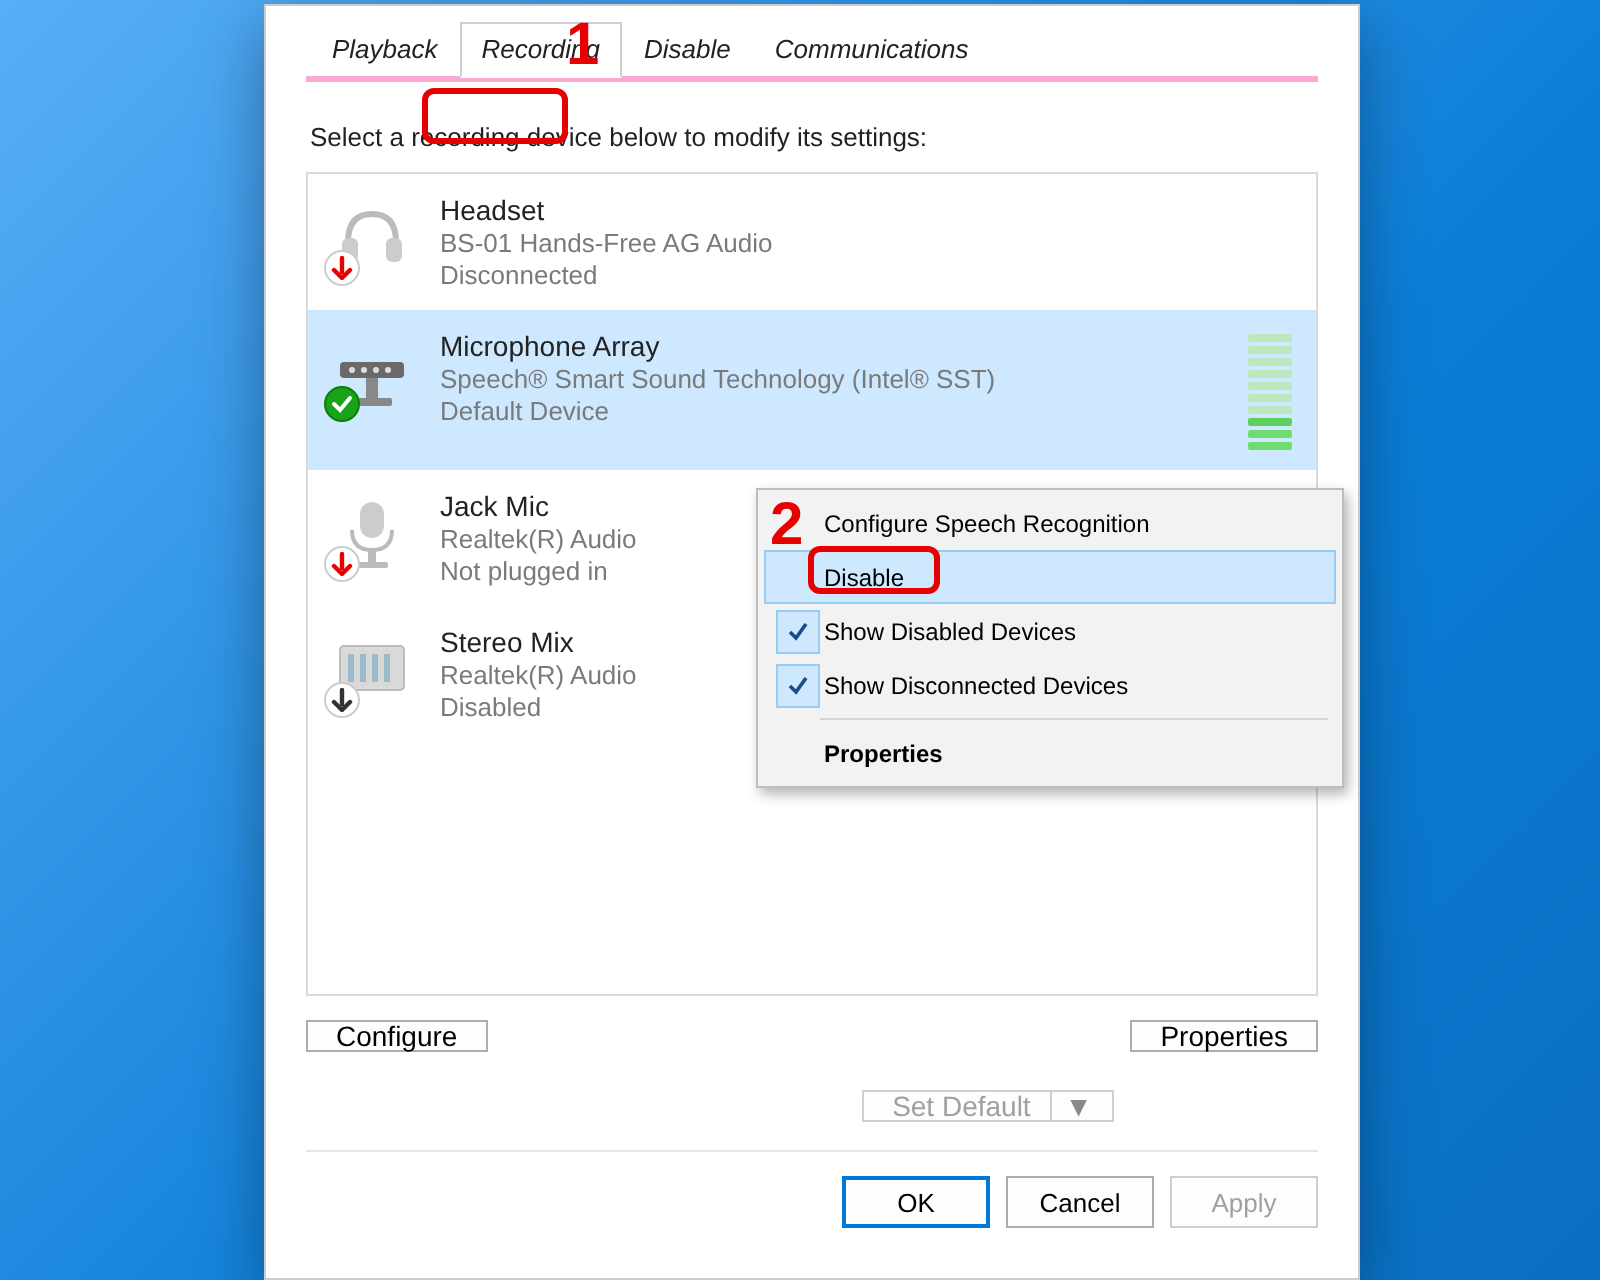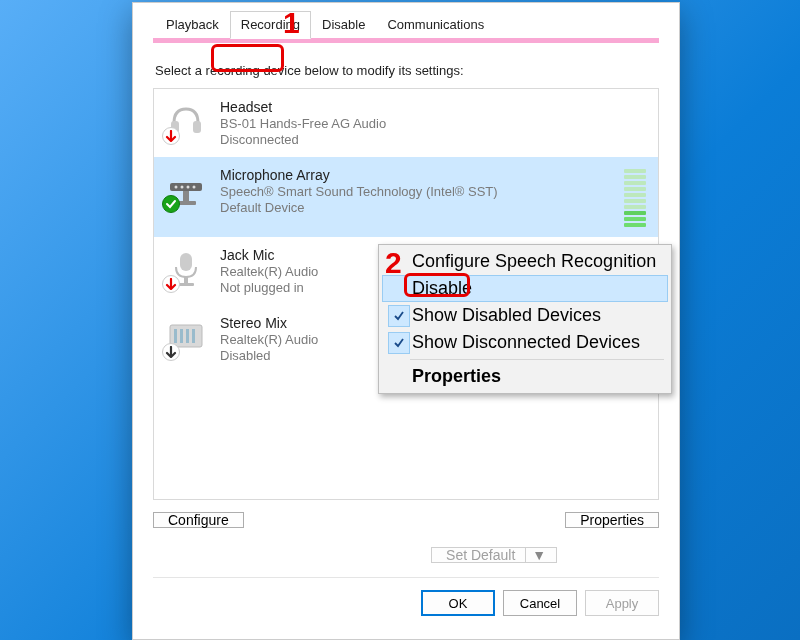--- a/index.html
+++ b/index.html
@@ -13,21 +13,21 @@
   .win-logo .q4 { bottom: 0; right: 0; }
 
   .dialog { position: absolute; left: 132px; top: 2px; width: 548px; height: 638px; background: #fff; border: 1px solid #ccc; box-shadow: 0 10px 30px rgba(0,0,0,0.35); }
   .titlebar { height: 32px; display: flex; align-items: center; padding: 0 4px 0 10px; }
   .titlebar .icon { width: 16px; height: 16px; margin-right: 8px; }
   .titlebar .title { font-size: 12.5px; flex: 1; }
   .titlebar .tbbtn { width: 44px; height: 30px; display: flex; align-items: center; justify-content: center; cursor: pointer; }
   .titlebar .tbbtn svg { width: 10px; height: 10px; }
 
   .client { padding: 8px 20px 12px 20px; }
-  .tabs { display: flex; border-bottom: 5px solid #f9a8d4; padding-left: 2px; }
+  .tabs { display: flex; border-bottom: 3px solid #f9a8d4; padding-left: 2px; font-style: italic; }
   .tab { font-size: 13px; padding: 5px 10px 6px 10px; margin-bottom: -1px; border: 1px solid transparent; cursor: pointer; color: #222; }
   .tab.active { border: 1px solid #d0d0d0; border-bottom: 1px solid #fff; background: #fff; }
 
   .instr { font-size: 13px; color: #222; margin: 20px 2px 10px 2px; }
 
   .device-list { border: 1px solid #d9d9d9; height: 412px; background: #fff; position: relative; }
   .device { display: flex; align-items: flex-start; padding: 10px 12px; min-height: 64px; }
   .device.selected { background: #cde8ff; }
   .dev-icon { width: 40px; height: 40px; position: relative; margin-right: 14px; margin-top: 2px; }
   .dev-text { flex: 1; }
@@ -43,21 +43,21 @@
   .btn.disabled { color: #a0a0a0; border-color: #cfcfcf; pointer-events: none; margin-top: 35px; }
   .btn.dropdown { padding-right: 4px; }
   .btn.dropdown .dd { border-left: 1px solid #cfcfcf; margin-left: 10px; padding: 0 6px; color: #888; }
 
   .dlg-actions { display: flex; justify-content: flex-end; gap: 8px; margin-top: 14px; padding-top: 12px; border-top: 1px solid #e5e5e5; }
   .abtn { font-size: 13px; height: 26px; width: 74px; border: 1px solid #adadad; background: #fdfdfd; display: inline-flex; align-items: center; justify-content: center; cursor: pointer; }
   .abtn.primary { border: 2px solid #0078d7; }
   .abtn.disabled { color: #a0a0a0; border-color: #cfcfcf; pointer-events: none; }
 
   
-  .ctx { position: absolute; left: 378px; top: 244px; width: 294px; background: #f2f2f2; border: 1px solid #bdbdbd; box-shadow: 2px 3px 6px rgba(0,0,0,0.3); padding: 3px; font-size: 18px; z-index: 40; }
+  .ctx { position: absolute; left: 378px; top: 244px; width: 294px; background: #f2f2f2; border: 1px solid #bdbdbd; box-shadow: 2px 3px 6px rgba(0,0,0,0.3); padding: 3px; font-size: 12px; z-index: 40; }
   .ctx-item { display: flex; align-items: center; height: 27px; padding-left: 30px; padding-right: 10px; position: relative; cursor: pointer; }
   .ctx-item.hover { background: #cde8ff; border: 1px solid #99ccf3; height: 27px; padding-left: 29px; }
   .ctx-item .check { position: absolute; left: 6px; top: 50%; transform: translateY(-50%); width: 22px; height: 22px; display: flex; align-items: center; justify-content: center; }
   .ctx-item.bold { font-weight: 700; }
   .ctx-sep { height: 1px; background: #d6d6d6; margin: 3px 4px 3px 28px; }
 
   
   .annot-box { position: absolute; border: 3px solid #e60000; border-radius: 6px; pointer-events: none; z-index: 60; }
   .annot-num { position: absolute; font-size: 30px; font-weight: 800; color: #e60000; z-index: 61; pointer-events: none; }
 

